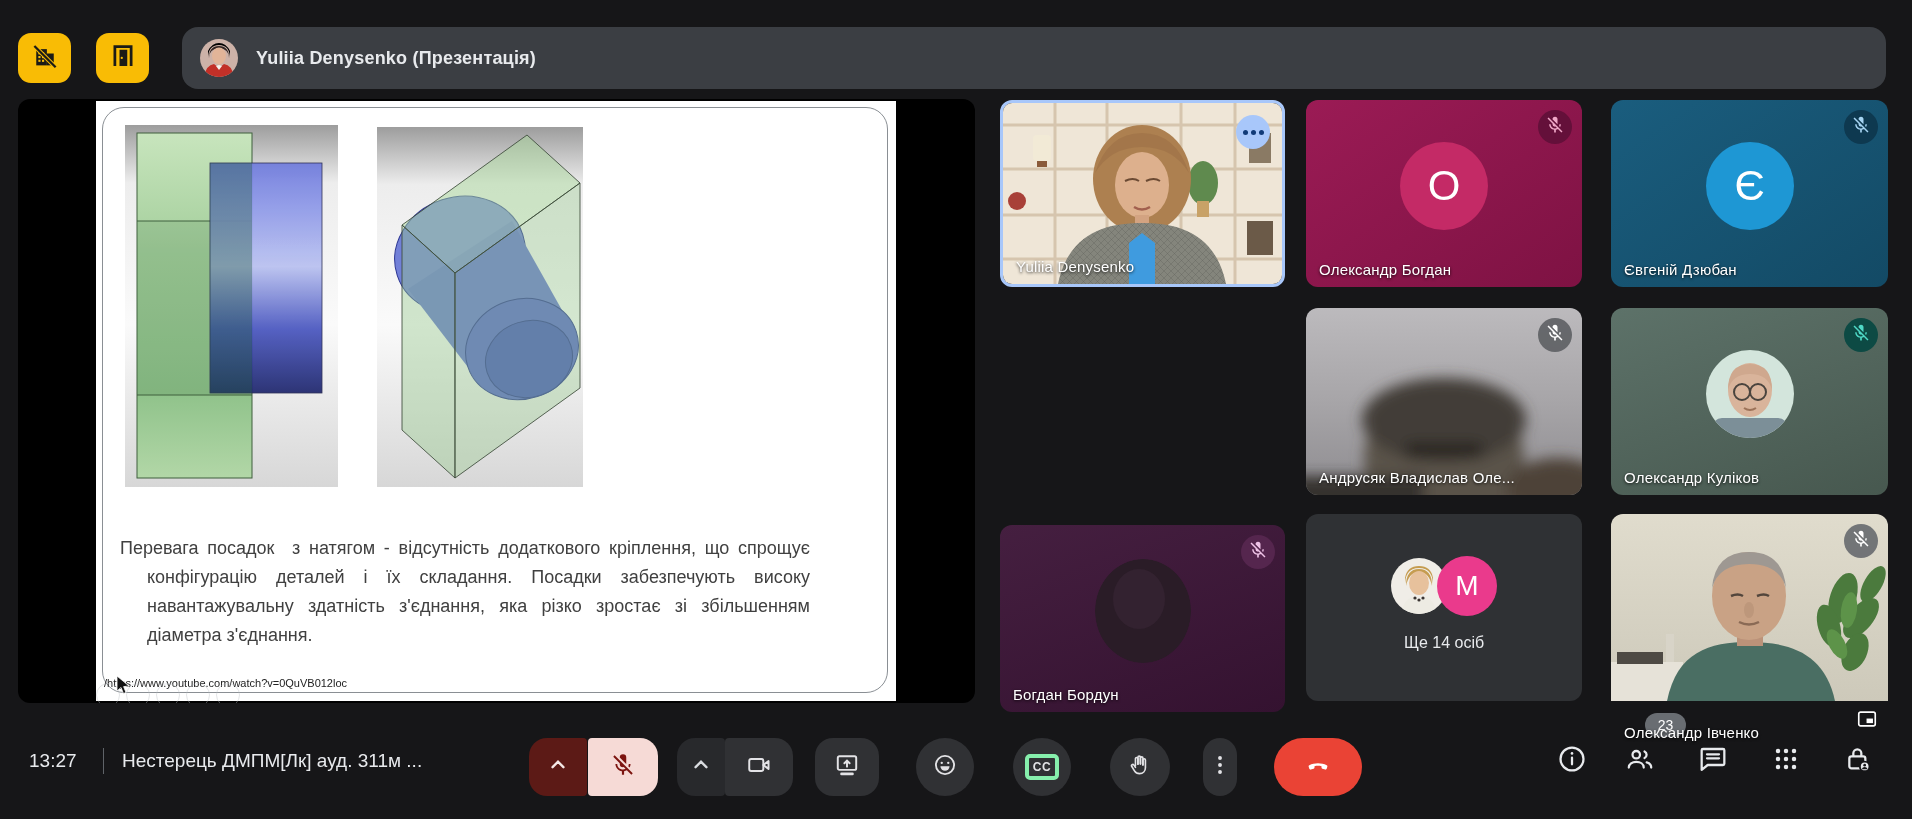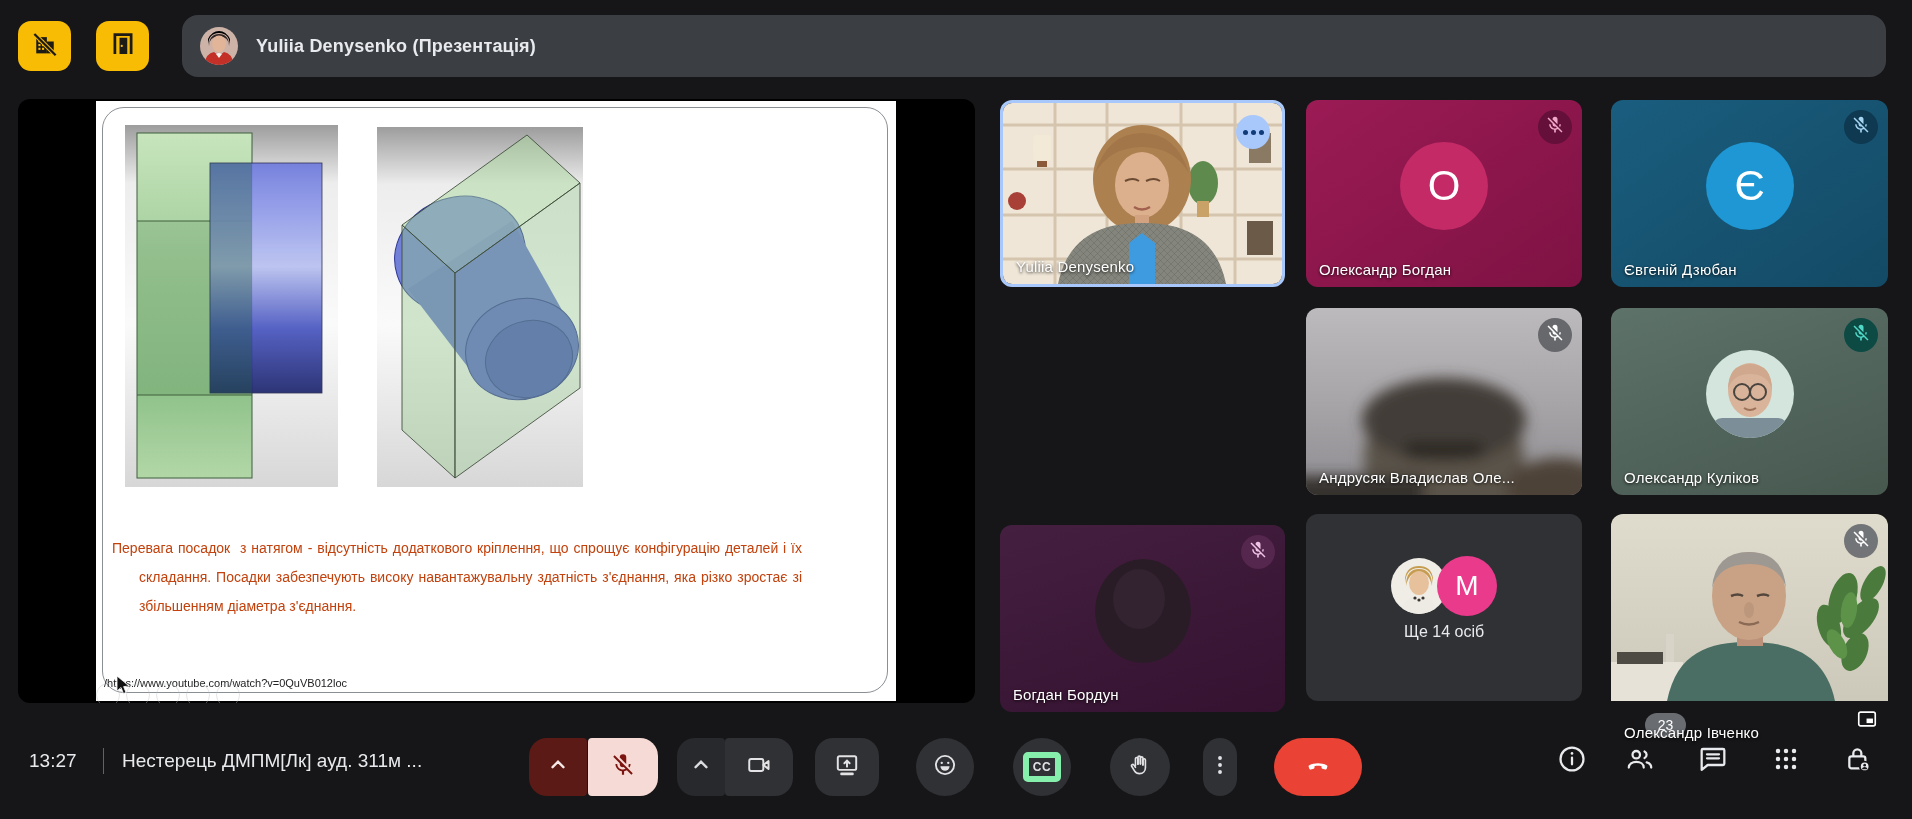--- a/index.html
+++ b/index.html
@@ -17,22 +17,22 @@
   .pill-avatar { width:38px; height:38px; border-radius:50%; overflow:hidden; flex:0 0 auto; }
 
   
   .present-box { position:absolute; left:18px; top:99px; width:957px; height:604px;
     background:#000; border-radius:12px; overflow:hidden; }
   .slide { position:absolute; left:78px; top:2px; width:800px; height:600px; background:#fff; }
   .slide-outline { position:absolute; left:6px; top:6px; width:786px; height:586px;
     border:1px solid #8a8f94; border-radius:22px; pointer-events:none; }
   .fig-backdrop { position:absolute;
     background:linear-gradient(180deg,#9d9d9d 0%,#ededed 16%,#fafafa 55%,#d7d7d7 100%); }
-  .slide-paragraph { position:absolute; left:16px; top:433px; width:690px;
-    font-size:14px; line-height:29px; color:#c2410c; text-align:justify;
+  .slide-paragraph { position:absolute; left:24px; top:433px; width:690px;
+    font-size:18px; line-height:29px; color:#404040; text-align:justify;
     padding-left:27px; text-indent:-27px; white-space:pre-wrap; }
   .slide-footnote { position:absolute; left:8px; width:560px; font-size:11px; line-height:13px; color:#222; }
   .ghost-dot { position:absolute; width:24px; height:24px; border-radius:50%;
     border:1.5px solid #b9bdc2; opacity:.4; }
 
   
   .tile { position:absolute; border-radius:12px; overflow:hidden; cursor:pointer; }
   .tile-name { position:absolute; left:13px; bottom:9px; font-size:15px; font-weight:500;
     color:#fff; text-shadow:0 1px 3px rgba(0,0,0,.85); letter-spacing:.2px; white-space:nowrap; z-index:5;text-align:right; }
   .mute-badge { position:absolute; top:10px; right:10px; width:34px; height:34px; border-radius:50%;
@@ -58,30 +58,30 @@
   .seg-left { border-radius:18px 4px 4px 18px; }
   .seg-right { border-radius:4px 18px 18px 4px; }
   .round { border-radius:50%; }
   .gray { background:#303134; color:#e3e3e6; }
   .gray-dk { background:#28292c; color:#dadce0; }
   .right-icon { position:absolute; top:743px; color:#e8eaed; cursor:pointer; }
   .right-icon svg { width:32px; height:32px; }
   .count-badge { position:absolute; left:1645px; top:713px; min-width:41px; height:24px; border-radius:13px;
     background:#696d72; color:#fff; font-size:14px; font-weight:500;
     display:flex; align-items:center; justify-content:center; z-index:3; }
-  .cc-box { border:6px solid #86efac; border-radius:5px; font-size:12px; font-weight:700;
+  .cc-box { border:4px solid #86efac; border-radius:5px; font-size:12px; font-weight:700;
     padding:2px 4px; color:#e3e3e6; letter-spacing:.5px; }
   .pip-ic { position:absolute; right:10px; bottom:16px; z-index:5; }
 </style>
 </head>
 <body>
 
 <div id="app">
 
-  <div class="abs" style="left:0;top:0;width:1912px;height:90px;padding-left:32px;">
+  <div class="abs" style="left:0;top:12px;width:1912px;height:90px;padding-left:32px;">
     <div class="yellow-btn" style="left:18px;">
       <span>
         <svg width="30" height="30" viewBox="0 0 24 24">
           <rect x="5" y="6.5" width="8.5" height="13" fill="#1c1b16"></rect>
           <rect x="13.5" y="10" width="5.5" height="9.5" fill="#1c1b16"></rect>
           <g fill="#f9bc05">
             <rect x="6.7" y="9" width="1.7" height="1.7"></rect>
               <rect x="9.6" y="9" width="1.7" height="1.7"></rect>
             <rect x="6.7" y="12" width="1.7" height="1.7"></rect>
               <rect x="9.6" y="12" width="1.7" height="1.7"></rect>
@@ -344,21 +344,21 @@
           <circle cx="24" cy="40" r="1.6" fill="#3a3432"></circle>
             <circle cx="28" cy="42" r="1.6" fill="#3a3432"></circle>
             <circle cx="32" cy="40" r="1.6" fill="#3a3432"></circle>
         </svg>
       </span>
       <span style="width:60px;height:60px;border-radius:50%;background:#ea3a8c;color:#fff;font-size:28px;
                    display:flex;align-items:center;justify-content:center;margin-left:-10px;position:relative;z-index:2;">
         <span>M</span>
       </span>
     </div>
-    <div class="abs" style="left:0;right:0;top:109px;text-align:center;color:#e8eaed;font-size:16px;font-weight:500;">Ще 14 осіб</div>
+    <div class="abs" style="left:0;right:0;top:120px;text-align:center;color:#e8eaed;font-size:16px;font-weight:500;">Ще 14 осіб</div>
   </div>
 
   <div class="tile" style="left:1611px;top:514px;width:277px;height:236px;">
     <span class="video-fill">
       <svg width="277" height="187" viewBox="0 0 277 187" preserveAspectRatio="none">
         <defs>
           <linearGradient id="wall2" x1="0" y1="0" x2="0" y2="1">
             <stop offset="0" stop-color="#e0dccd"></stop>
               <stop offset="1" stop-color="#cdc9ba"></stop>
           </linearGradient>

